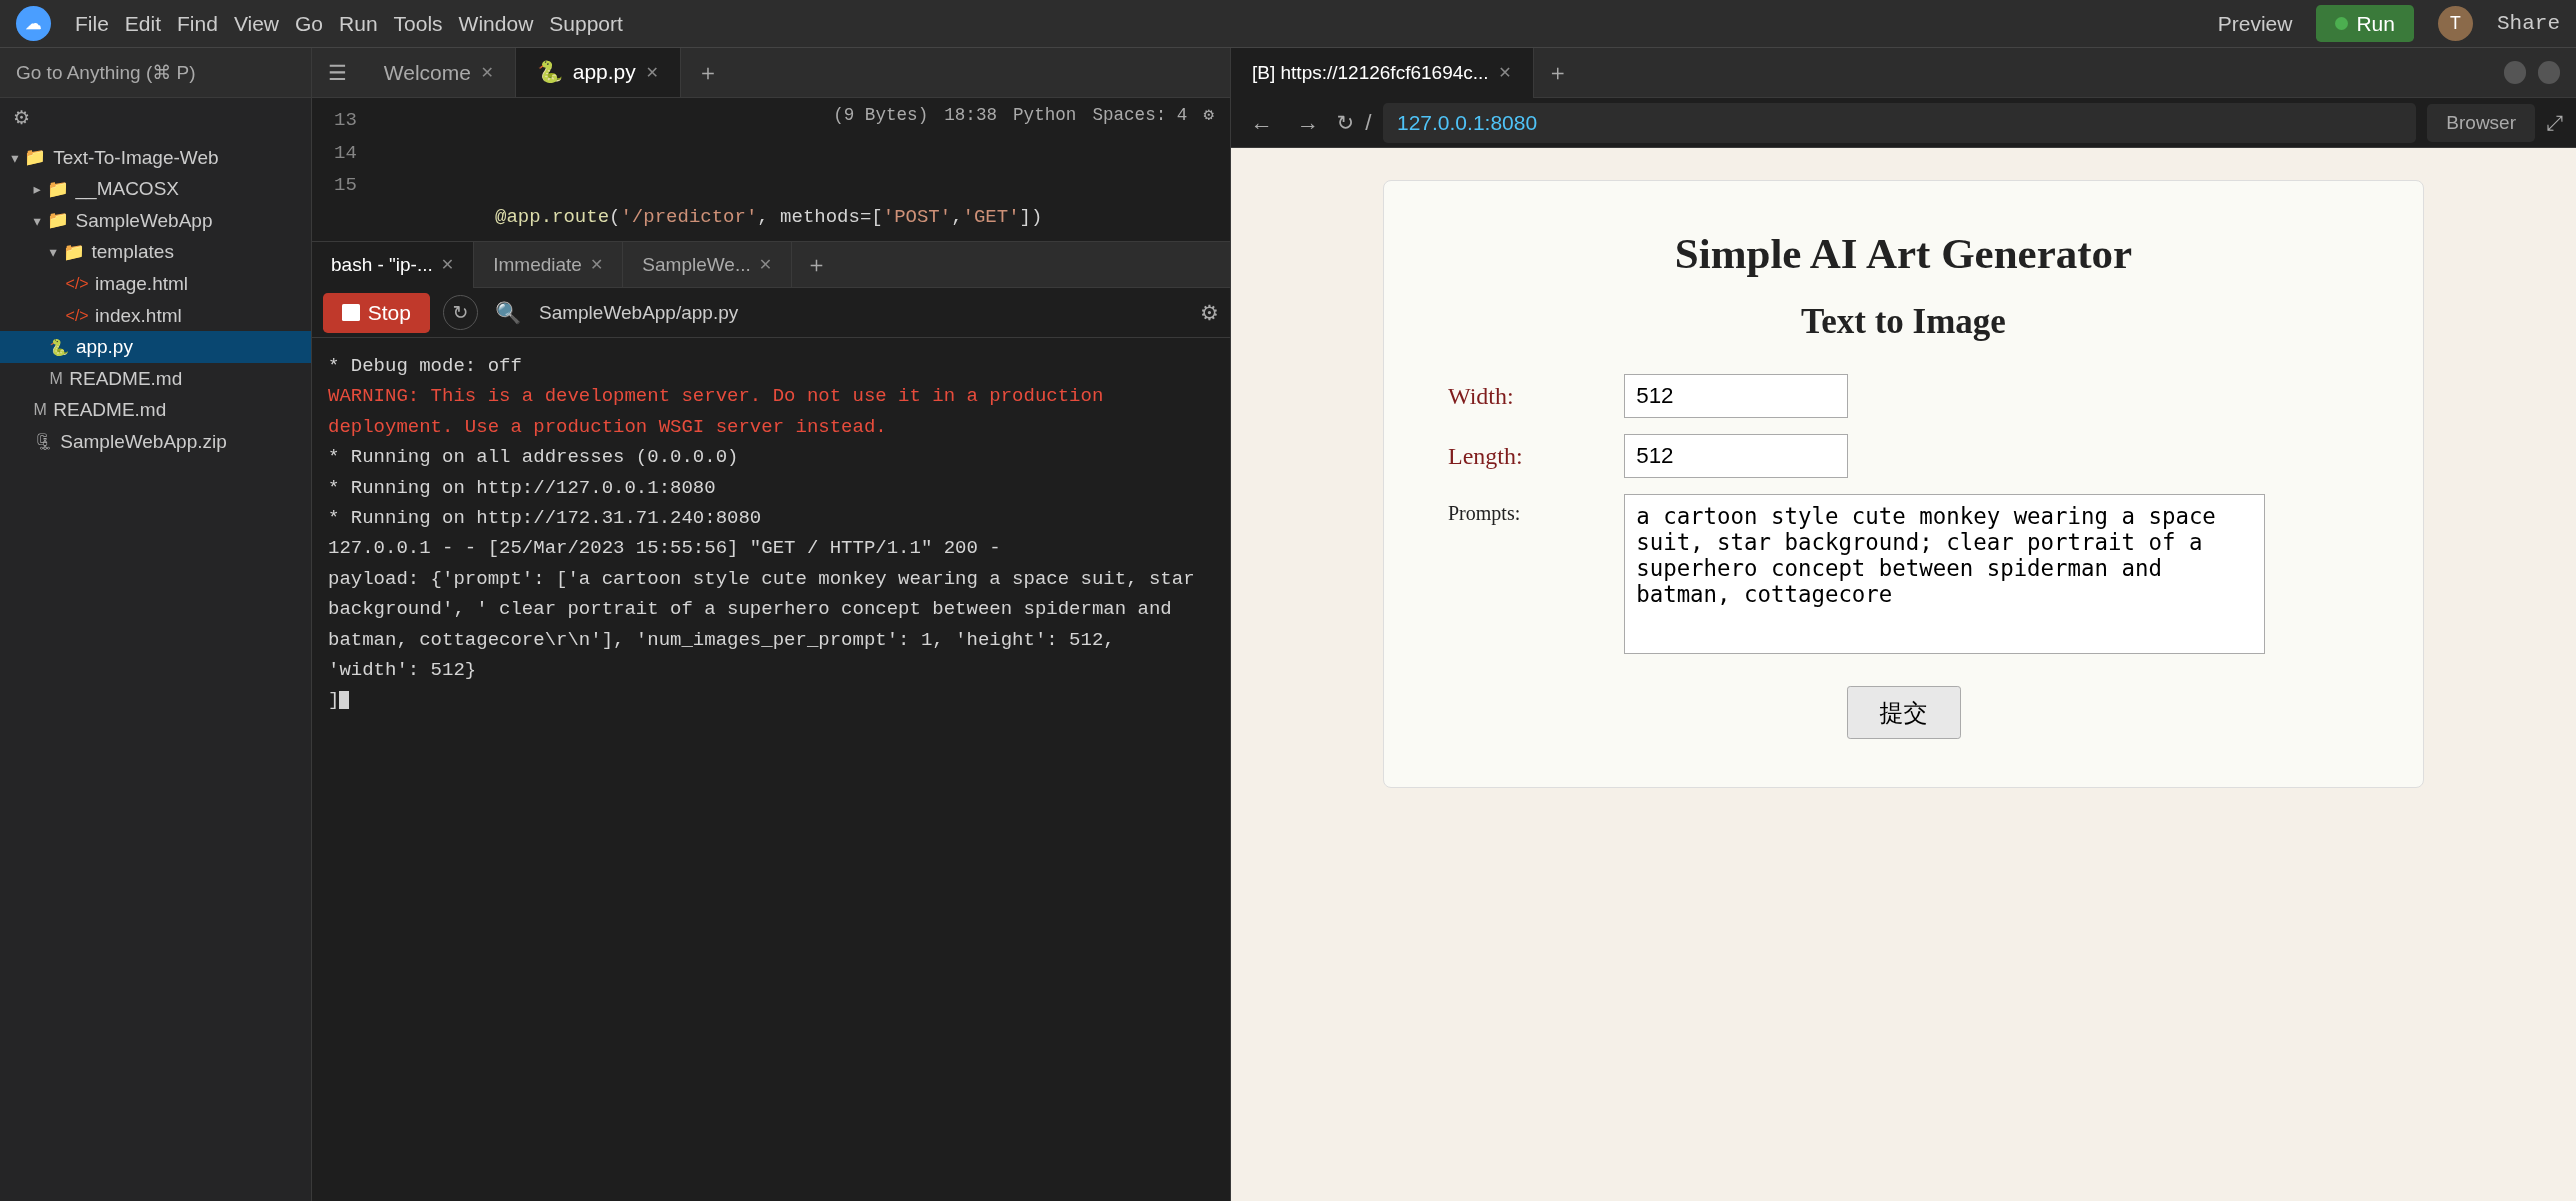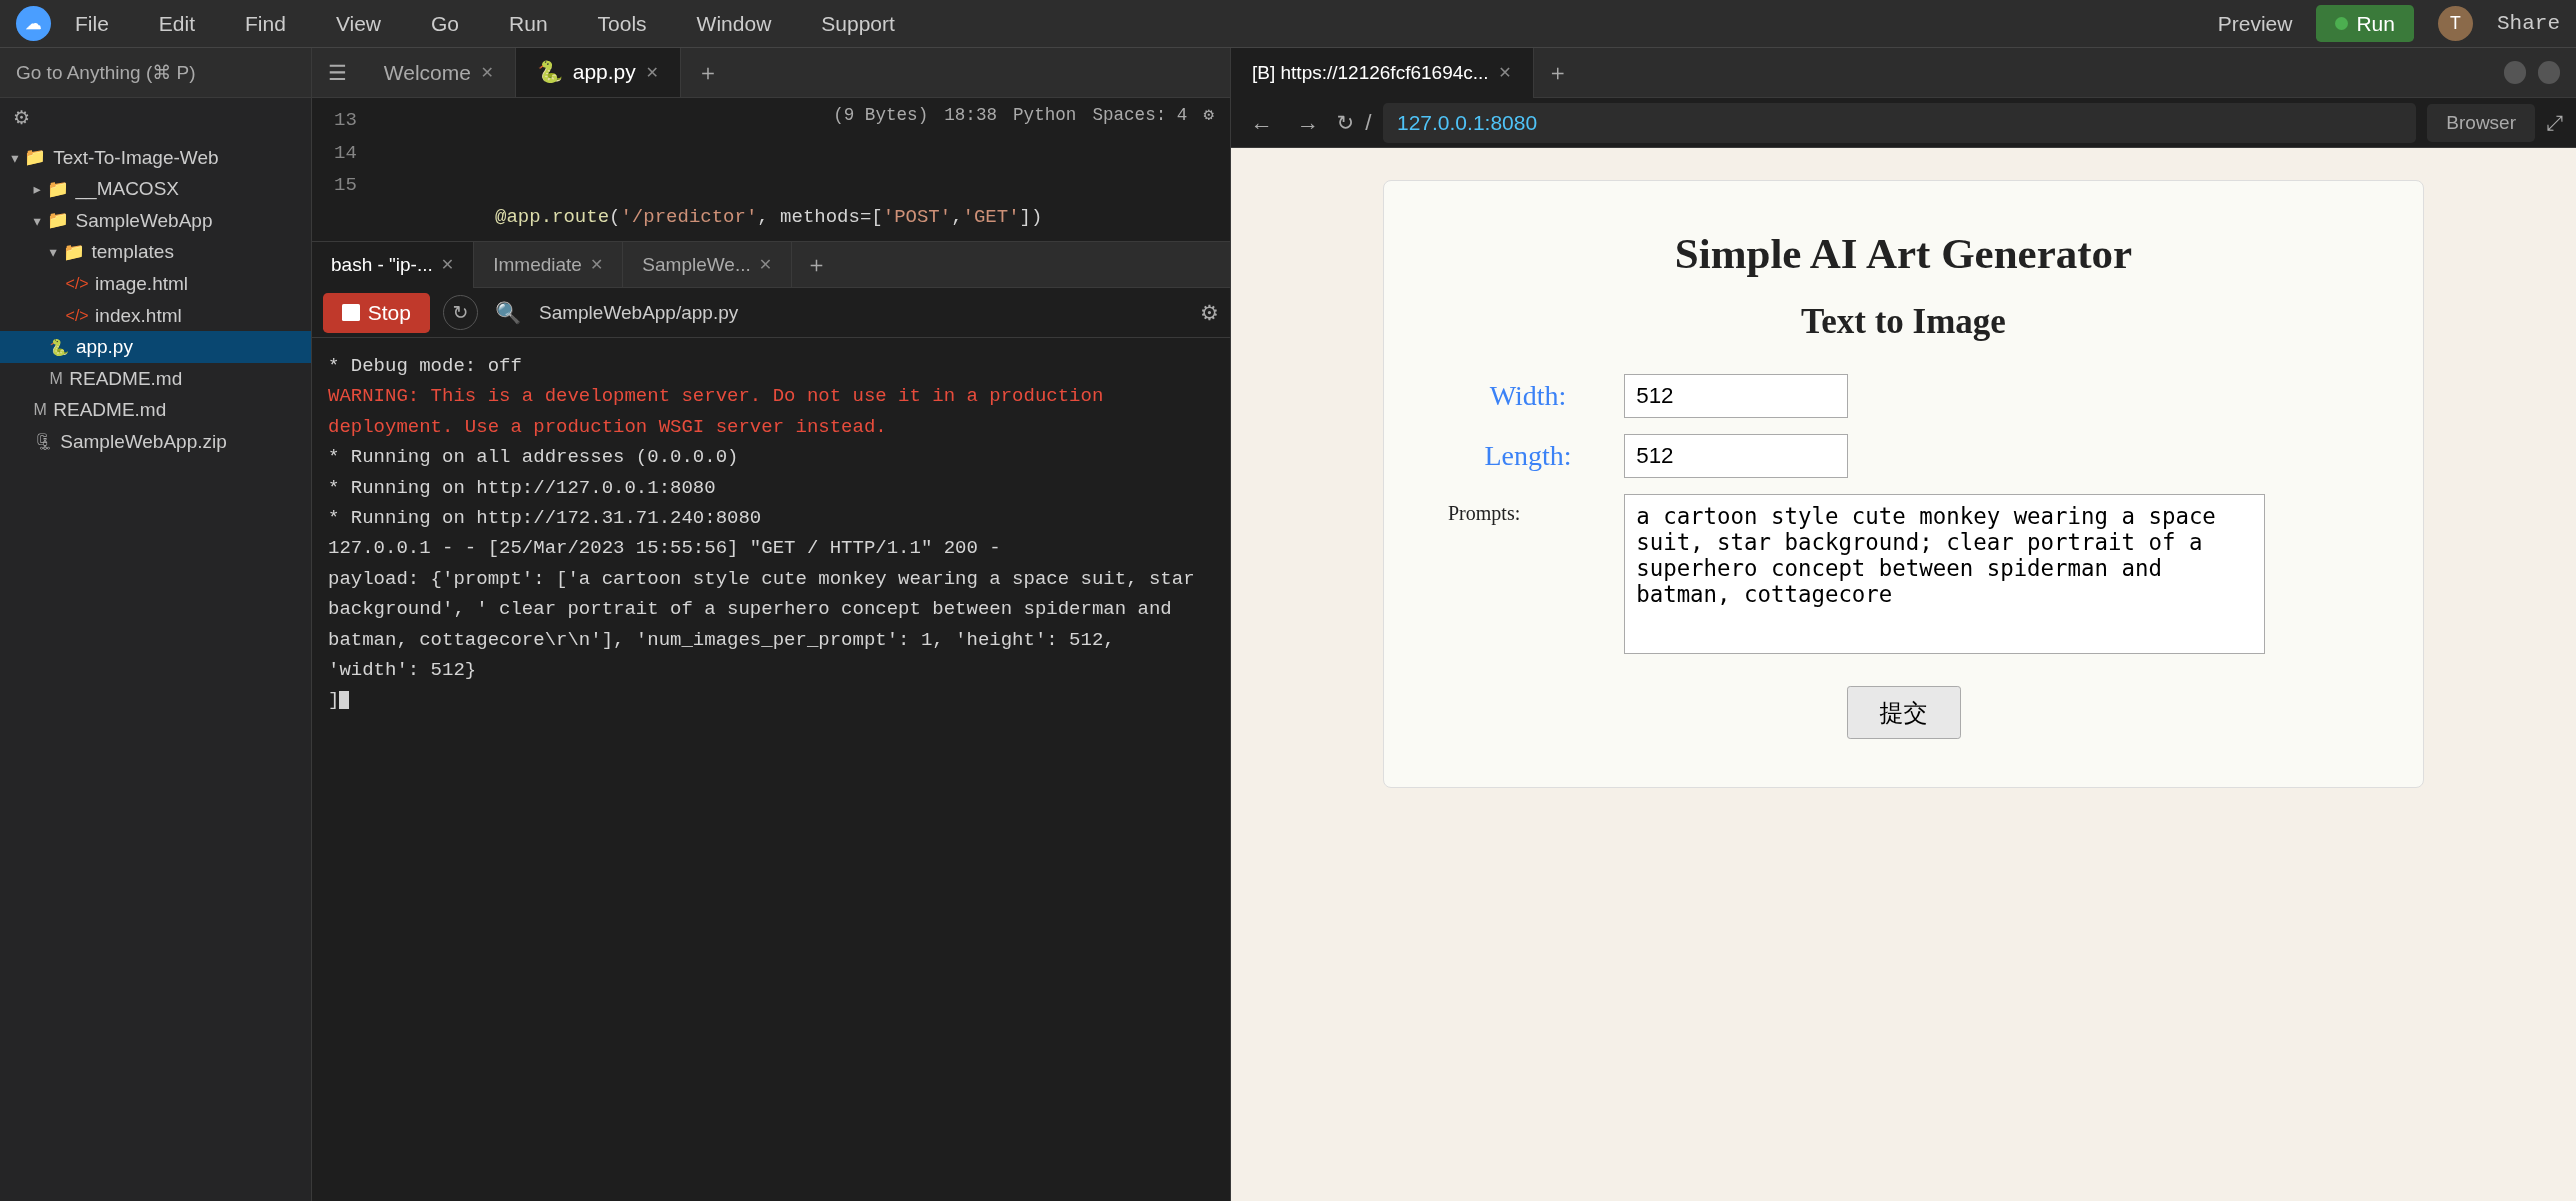--- a/index.html
+++ b/index.html
@@ -24,21 +24,21 @@
       border-bottom: 0.8px solid #444;
     }
     .menu-bar .logo {
       width: 35px; height: 35px;
       background: #4a9eff;
       border-radius: 50%;
       display: flex; align-items: center; justify-content: center;
       color: white; font-size: 16px; font-weight: bold;
     }
     .menu-bar .menu-items {
-      display: flex; gap: 50px; align-items: center; text-align: center;
+      display: flex; gap: 16px; align-items: center; text-align: center;
     }
     .menu-bar .menu-item {
       color: #ccc; font-size: 21px; cursor: pointer;
     }
     .menu-bar .spacer { flex: 1; }
     .menu-bar .preview-btn {
       color: #ccc; font-size: 21px; cursor: pointer;
     }
     .menu-bar .run-btn {
       display: flex; align-items: center; gap: 8px;
@@ -410,23 +410,23 @@
       display: flex;
       flex-direction: column;
       gap: 16px;
     }
     .web-form-row {
       display: flex;
       align-items: center;
       gap: 16px;
     }
     .web-form-label {
-      font-size: 28px;
-      color: #3b82f6;
-      text-align: center;
+      font-size: 24px;
+      color: #7f1d1d;
+      text-align: left;
       width: 160px;
     }
     .web-form-input {
       border: 0.8px solid #aaa;
       padding: 8px 11.2px;
       font-size: 22.4px;
       width: 224px;
       background: white;
     }
     .web-form-textarea {

